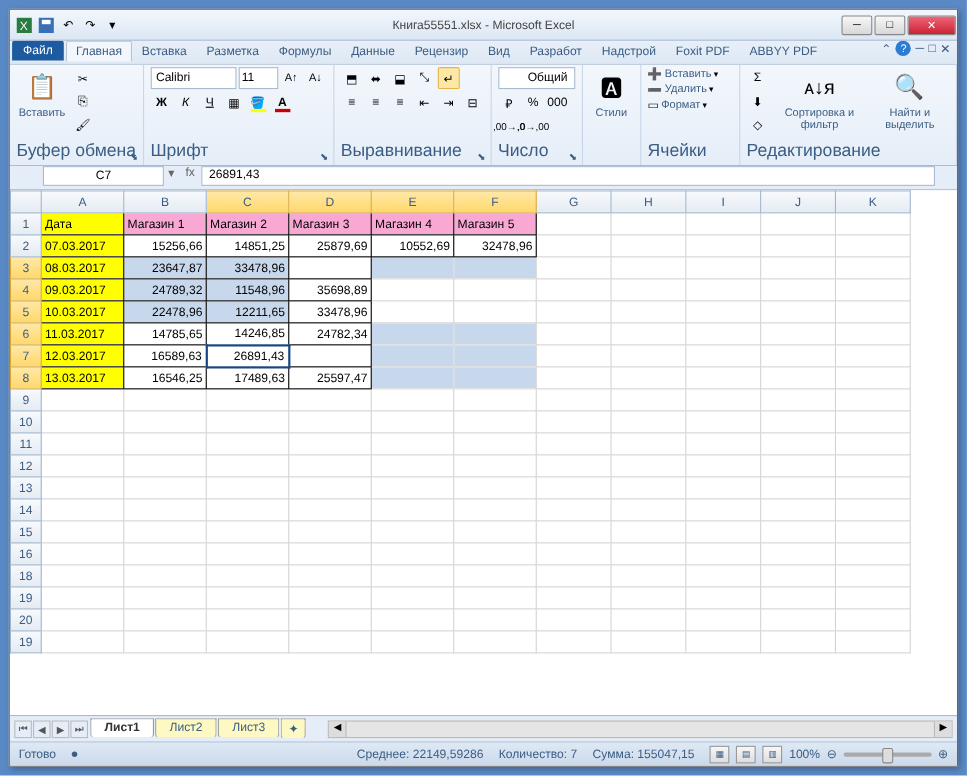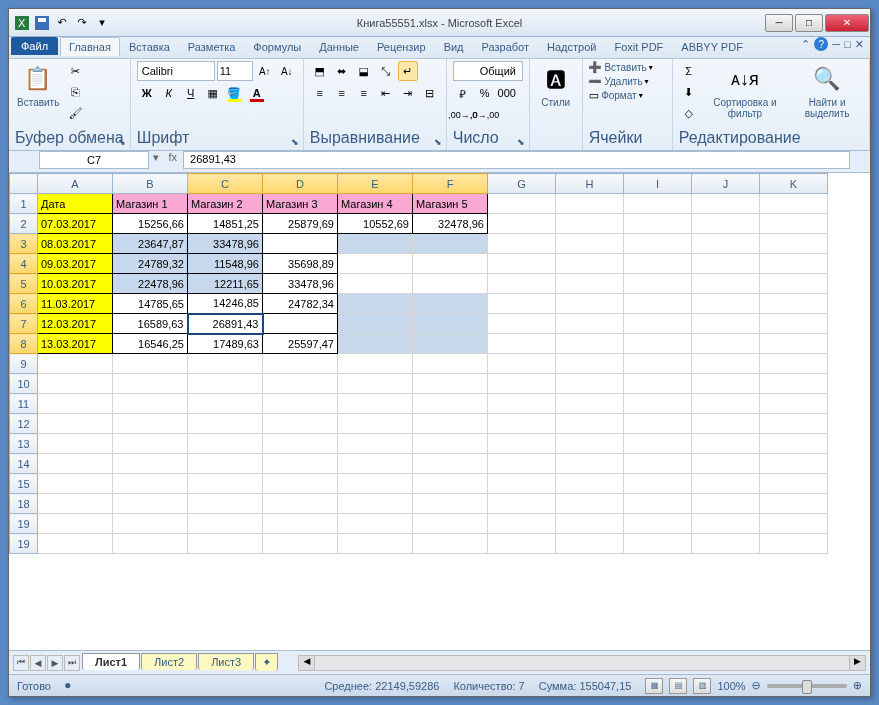--- a/index.html
+++ b/index.html
@@ -478,35 +478,63 @@
             <td></td>
             <td></td>
             <td></td>
             <td></td>
             <td></td>
             <td></td>
             <td></td>
             <td></td>
           </tr>
       <tr>
+            <th class="rowh">16</th>
+            <td></td>
+            <td></td>
+            <td></td>
+            <td></td>
+            <td></td>
+            <td></td>
+            <td></td>
+            <td></td>
+            <td></td>
+            <td></td>
+            <td></td>
+          </tr>
+      <tr>
             <th class="rowh">18</th>
             <td></td>
             <td></td>
             <td></td>
             <td></td>
             <td></td>
             <td></td>
             <td></td>
             <td></td>
             <td></td>
             <td></td>
             <td></td>
           </tr>
       <tr>
             <th class="rowh">19</th>
+            <td></td>
+            <td></td>
+            <td></td>
+            <td></td>
+            <td></td>
+            <td></td>
+            <td></td>
+            <td></td>
+            <td></td>
+            <td></td>
+            <td></td>
+          </tr>
+      <tr>
+            <th class="rowh">20</th>
             <td></td>
             <td></td>
             <td></td>
             <td></td>
             <td></td>
             <td></td>
             <td></td>
             <td></td>
             <td></td>
             <td></td>

